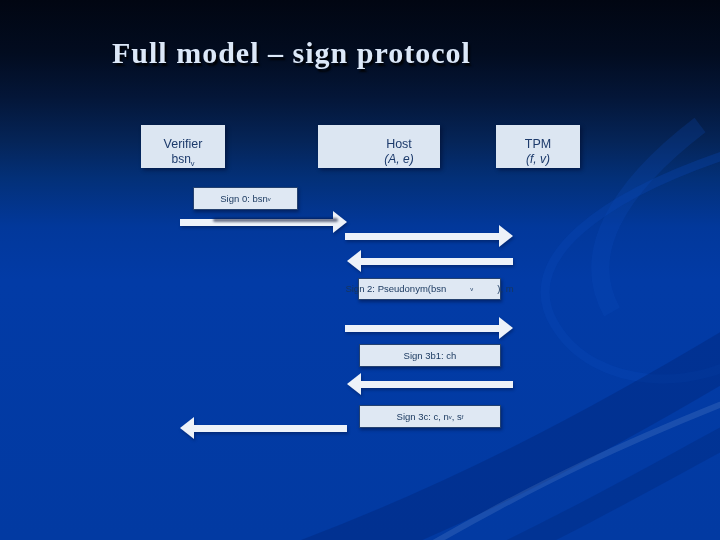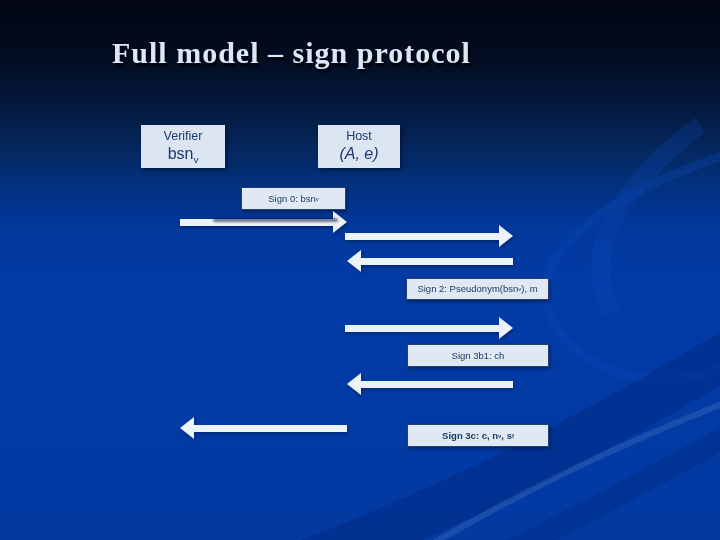--- a/index.html
+++ b/index.html
@@ -14,32 +14,31 @@
   .title{
     position:absolute;left:112px;top:36px;margin:0;
     font-family:"Liberation Serif","DejaVu Serif",serif;
     font-weight:bold;font-size:30px;letter-spacing:1px;
     color:#dce8f8;text-shadow:2px 3px 2px rgba(0,0,0,0.85);
     white-space:nowrap;
   }
   .actor{
     position:absolute;top:125px;height:43px;
     background:#dce6f2;color:#1c3a6b;
-    display:flex;flex-direction:column;align-items:center;justify-content:center;
+    display:flex;flex-direction:column;align-items:center;justify-content:flex-end;
     font-size:12.5px;line-height:1.3;
     box-shadow:2px 2px 4px rgba(0,5,30,.45);
   }
-  .actor .detail{font-size:16px;}
+  .actor .detail{font-size:12px;}
   .msg{
     position:absolute;background:#dfe8f3;border:1px solid #24416f;
     color:#17365d;font-size:9.5px;line-height:1;
     display:flex;align-items:center;justify-content:center;
     box-shadow:1px 2px 3px rgba(0,5,30,.4);
     white-space:nowrap;
-    margin-left:48px;
   }
   .msg sub,.actor sub{font-size:0.62em;line-height:0;}
   .it{font-style:italic;margin-top:24px;}
   .arrow{position:absolute;height:22px;filter:drop-shadow(1px 2px 1.5px rgba(0,8,40,.35));}
   .arrow .shaft{position:absolute;top:7.5px;height:7px;background:#edf2f9;}
   .arrow.right .shaft{left:0;right:13px;}
   .arrow.left  .shaft{left:13px;right:0;}
   .arrow .head{position:absolute;top:0;width:0;height:0;
     border-top:11px solid transparent;border-bottom:11px solid transparent;}
   .arrow.right .head{right:0;border-left:14px solid #edf2f9;}
@@ -61,23 +60,27 @@
     <path d="M 480 565 C 580 518 660 472 748 425" fill="none" stroke="#002374" stroke-width="22" opacity="0.30"></path>
     <path d="M 430 545 C 540 482 625 442 742 396" fill="none" stroke="#9db8e8" stroke-width="6" opacity="0.16"></path>
   </svg>
 
   <h1 class="title">Full model – sign protocol</h1>
 
   <div class="actor" style="left:141px;width:84px;">
     <div>Verifier</div>
     <div class="detail"><span>bsn</span><sub>v</sub></div>
   </div>
-  <div class="actor" style="left:318px;width:82px;">
+  <div class="actor" style="left:318px;width:82px;padding-left:40px;">
     <div>Host</div>
     <div class="detail"><span class="it">(A, e)</span></div>
+  </div>
+  <div class="actor" style="left:496px;width:84px;">
+    <div>TPM</div>
+    <div class="detail"><span class="it">(f, v)</span></div>
   </div>
 
   <div class="msg" style="left:193px;top:187px;width:103px;height:21px;">
       <span>Sign 0: bsn</span>
       <sub>v</sub>
     </div>
   <div class="arrow right" style="left:180px;top:211px;width:167px;">
     <div class="shaft"></div>
     <div class="head"></div>
   </div>
@@ -85,39 +88,39 @@
 
   <div class="arrow right" style="left:345px;top:225px;width:168px;">
     <div class="shaft"></div>
     <div class="head"></div>
   </div>
 
   <div class="arrow left" style="left:347px;top:250px;width:166px;">
     <div class="shaft"></div>
     <div class="head"></div>
   </div>
-  <div class="msg" style="left:358px;top:278px;width:141px;height:20px;">
+  <div class="msg" style="left:358px;top:278px;width:141px;height:20px;gap:24px;">
       <span>Sign 2: Pseudonym(bsn</span>
       <sub>v</sub>
       <span>), m</span>
     </div>
 
   <div class="arrow right" style="left:345px;top:317px;width:168px;">
     <div class="shaft"></div>
     <div class="head"></div>
   </div>
   <div class="msg" style="left:359px;top:344px;width:140px;height:21px;align-items:center;">
       <span>Sign 3b1: ch</span>
     </div>
 
   <div class="arrow left" style="left:347px;top:373px;width:166px;">
     <div class="shaft"></div>
     <div class="head"></div>
   </div>
-  <div class="msg" style="left:359px;top:424px;width:140px;height:21px;font-weight:bold;">
+  <div class="msg" style="left:359px;top:405px;width:140px;height:21px;">
       <span>Sign 3c: c, n</span>
       <sub>v</sub>
       <span>, s</span>
       <sub>f</sub>
     </div>
 
   <div class="arrow left" style="left:180px;top:417px;width:167px;">
     <div class="shaft"></div>
     <div class="head"></div>
   </div>

